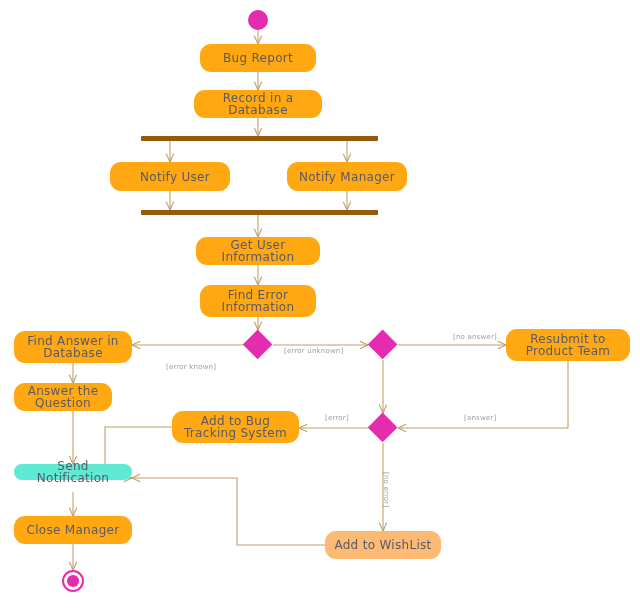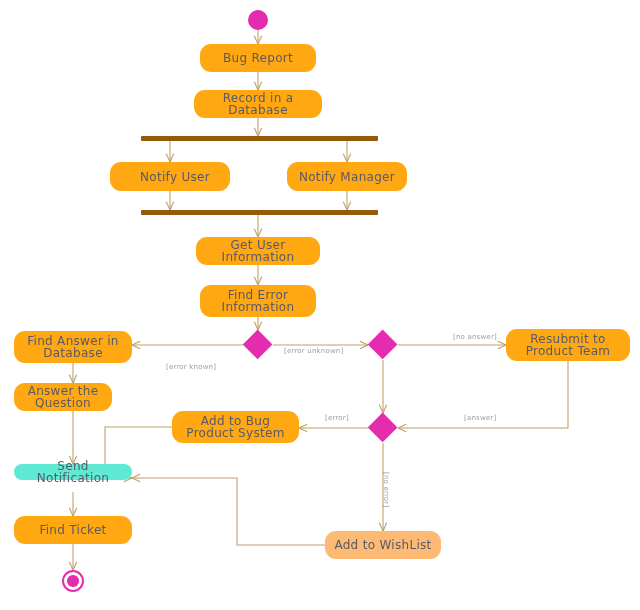--- a/index.html
+++ b/index.html
@@ -182,27 +182,27 @@
       <div class="node" style="left: 14px; top: 331px; width: 118px; height: 32px; background: rgb(255, 168, 18); color: rgb(90, 90, 102);">
         <span>Find Answer in Database</span>
       </div>
       <div class="node" style="left: 506px; top: 329px; width: 124px; height: 32px; background: rgb(255, 168, 18); color: rgb(90, 90, 102);">
         <span>Resubmit to Product Team</span>
       </div>
       <div class="node" style="left: 14px; top: 383px; width: 98px; height: 28px; background: rgb(255, 168, 18); color: rgb(90, 90, 102);">
         <span>Answer the Question</span>
       </div>
       <div class="node" style="left: 172px; top: 411px; width: 127px; height: 32px; background: rgb(255, 168, 18); color: rgb(90, 90, 102);">
-        <span>Add to Bug Product System</span>
+        <span>Add to Bug Tracking System</span>
       </div>
       <div class="node" style="left: 14px; top: 464px; width: 118px; height: 16px; background: #5eead4; color: rgb(90, 90, 102);">
         <span>Send Notification</span>
       </div>
       <div class="node" style="left: 14px; top: 516px; width: 118px; height: 28px; background: rgb(255, 168, 18); color: rgb(90, 90, 102);">
-        <span>Find Ticket</span>
+        <span>Close Manager</span>
       </div>
       <div class="node" style="left: 325px; top: 531px; width: 116px; height: 28px; background: #fdba74; color: rgb(90, 90, 102);">
         <span>Add to WishList</span>
       </div>
       <div class="bar" style="left: 141px; top: 136px; width: 237px; height: 5px; background: rgb(150, 89, 10);"></div>
       <div class="bar" style="left: 141px; top: 210px; width: 237px; height: 5px; background: rgb(150, 89, 10);"></div>
       <div class="diamond" style="width: 21.2132px; height: 21.2132px; left: 247.393px; top: 334.393px; background: rgb(230, 44, 174);"></div>
       <div class="diamond" style="width: 21.2132px; height: 21.2132px; left: 372.393px; top: 334.393px; background: rgb(230, 44, 174);"></div>
       <div class="diamond" style="width: 21.2132px; height: 21.2132px; left: 372.393px; top: 417.393px; background: rgb(230, 44, 174);"></div>
       <div class="start-node" style="left: 248px; top: 10px; width: 20px; height: 20px; background: rgb(230, 44, 174);"></div>

